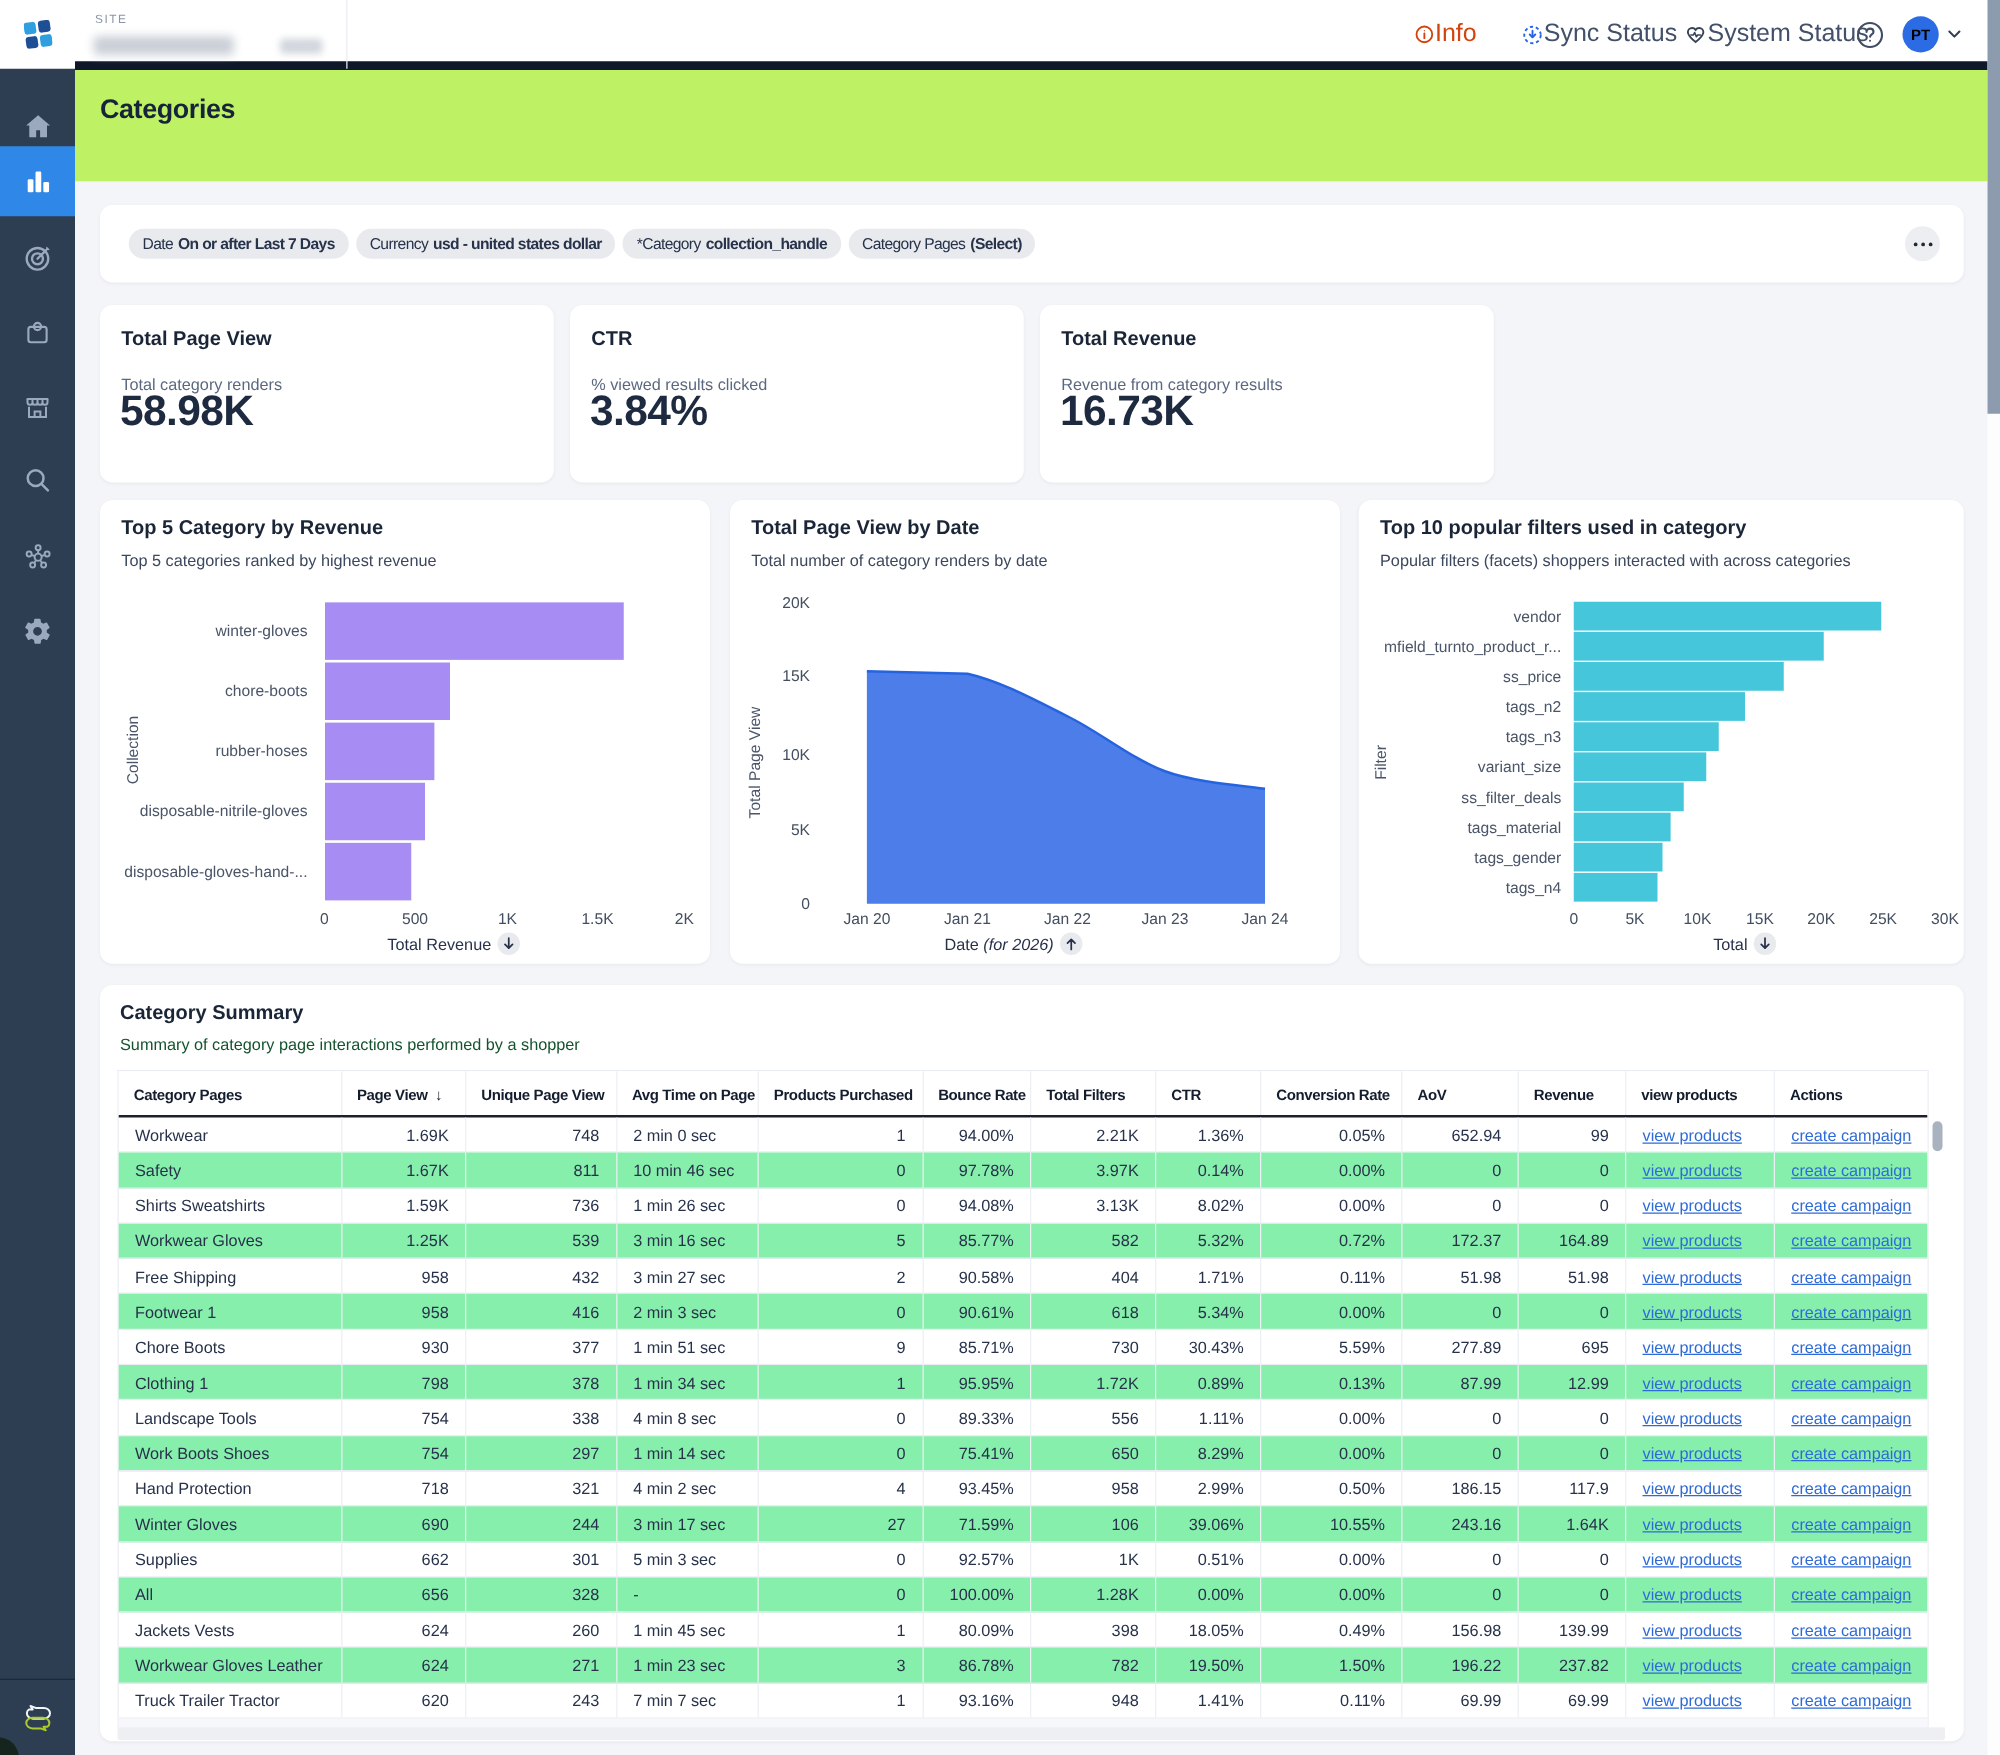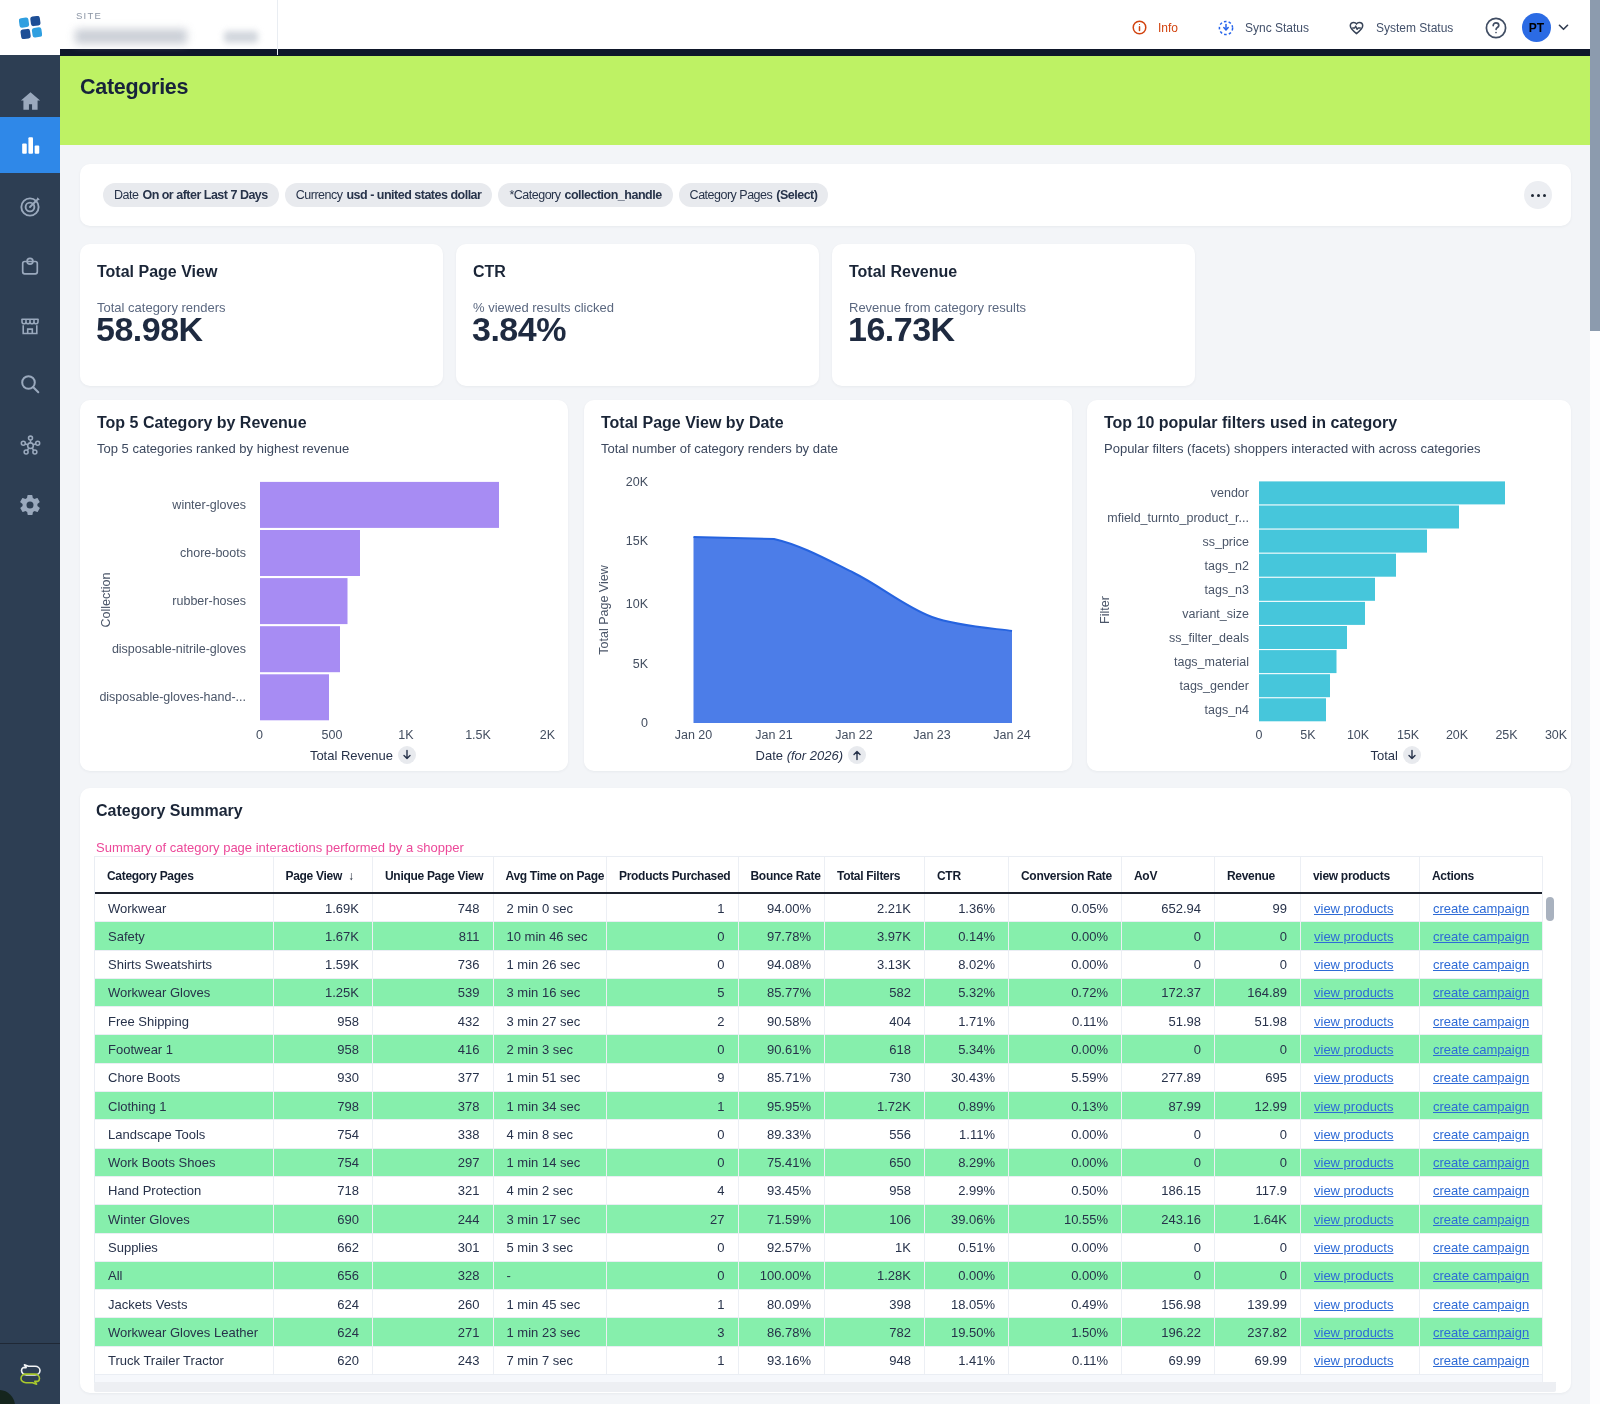--- a/index.html
+++ b/index.html
@@ -2,21 +2,21 @@
 <html><head><meta charset="utf-8">
 <style>
 * { margin:0; padding:0; box-sizing:border-box; }
 html,body { width:1600px; height:1404px; overflow:hidden; font-family:"Liberation Sans",sans-serif; background:#f3f5f8; }
 
 #hdr { position:absolute; left:60px; top:0; width:1540px; height:56px; background:#fff; border-bottom:7px solid #0f172a; z-index:5; }
 #sitebox { position:absolute; left:4px; top:0; width:214px; height:55px; border-right:1px solid #e9edf2; }
 #sitebox .lab { position:absolute; left:12px; top:10px; font-size:9.5px; letter-spacing:1.2px; color:#8b95a5; font-weight:400; }
 .blur1 { position:absolute; left:11px; top:29px; width:112px; height:15px; background:#b9bfc9; border-radius:3px; filter:blur(4px); opacity:.75; }
 .blur2 { position:absolute; left:160px; top:31px; width:34px; height:12px; background:#c3c9d2; border-radius:3px; filter:blur(3px); opacity:.75; }
-.hitem { position:absolute; top:0; height:55px; display:flex; align-items:center; gap:11px; font-size:12px; color:#42506a; }
+.hitem { position:absolute; top:0; height:55px; display:flex; align-items:center; gap:1px; font-size:20px; color:#42506a; }
 .hitem svg { display:block; }
 
 #sb { position:absolute; left:0; top:0; width:60px; height:1404px; background:#2d3e53; }
 #sblogo { position:absolute; left:0; top:0; width:60px; height:55px; background:#fff; }
 .sic { position:absolute; left:0; width:60px; height:56px; display:flex; align-items:center; justify-content:center; }
 #sbactive { position:absolute; left:0; top:117px; width:60px; height:56px; background:#2f88e8; }
 #sbdiv { position:absolute; left:0; top:1343px; width:60px; height:1px; background:#1f2835; }
 
 #titleband { position:absolute; left:60px; top:56px; width:1540px; height:89px; background:#bef264; }
 #pgtitle { position:absolute; left:20px; top:19px; font-size:21.5px; font-weight:700; color:#17233b; letter-spacing:-0.3px; }
@@ -35,21 +35,21 @@
 .mcard .t2 { position:absolute; left:17px; top:56px; font-size:13px; color:#5b6880; }
 .mcard .t3 { position:absolute; left:16px; top:66px; font-size:34px; font-weight:700; color:#1e2a40; letter-spacing:-0.5px; }
 
 .ccard { top:400px; height:371px; }
 .ccard .t1 { position:absolute; left:17px; top:14px; font-size:16px; font-weight:700; color:#1a2537; }
 .ccard .t2 { position:absolute; left:17px; top:41px; font-size:13px; color:#3c485e; }
 .ccard svg { position:absolute; left:0; top:0; }
 
 #tcard { left:80px; top:788px; width:1491px; height:605px; }
 #tcard .t1 { position:absolute; left:16px; top:14px; font-size:16px; font-weight:700; color:#1a2537; }
-#tcard .t2 { position:absolute; left:16px; top:40px; font-size:13px; color:#ec4899;margin-top:12px; }
+#tcard .t2 { position:absolute; left:16px; top:40px; font-size:13px; color:#14532d; }
 #tbl { position:absolute; left:14px; top:68px; width:1462px; border:1px solid #e9edf3; border-bottom:none; }
 .thead { display:grid; grid-template-columns:178.5px 99.5px 120.5px 113.5px 131.5px 86.5px 100px 84px 113px 93px 86px 119px 122px; height:37px; border-bottom:2px solid #1a202c; background:#fff; }
 .thead .h { font-size:12px; font-weight:700; color:#141d2e; padding:11.5px 0 0 12px; letter-spacing:-0.3px; border-right:1px solid #eceff4; white-space:nowrap; overflow:hidden; }
 .thead .h:last-child { border-right:none; }
 .trow { display:grid; grid-template-columns:178.5px 99.5px 120.5px 113.5px 131.5px 86.5px 100px 84px 113px 93px 86px 119px 122px; height:28.3px; border-bottom:1px solid #eaeef4; }
 .trow.even { background:#86efac; }
 .trow .c { font-size:13px; color:#27324a; padding-top:6.5px; border-right:1px solid #eceff4; white-space:nowrap; overflow:hidden; }
 .trow .c:last-child { border-right:none; }
 .c.r { text-align:right; padding-right:13px; }
 .c.l, .c.c0 { text-align:left; padding-left:13px; }

